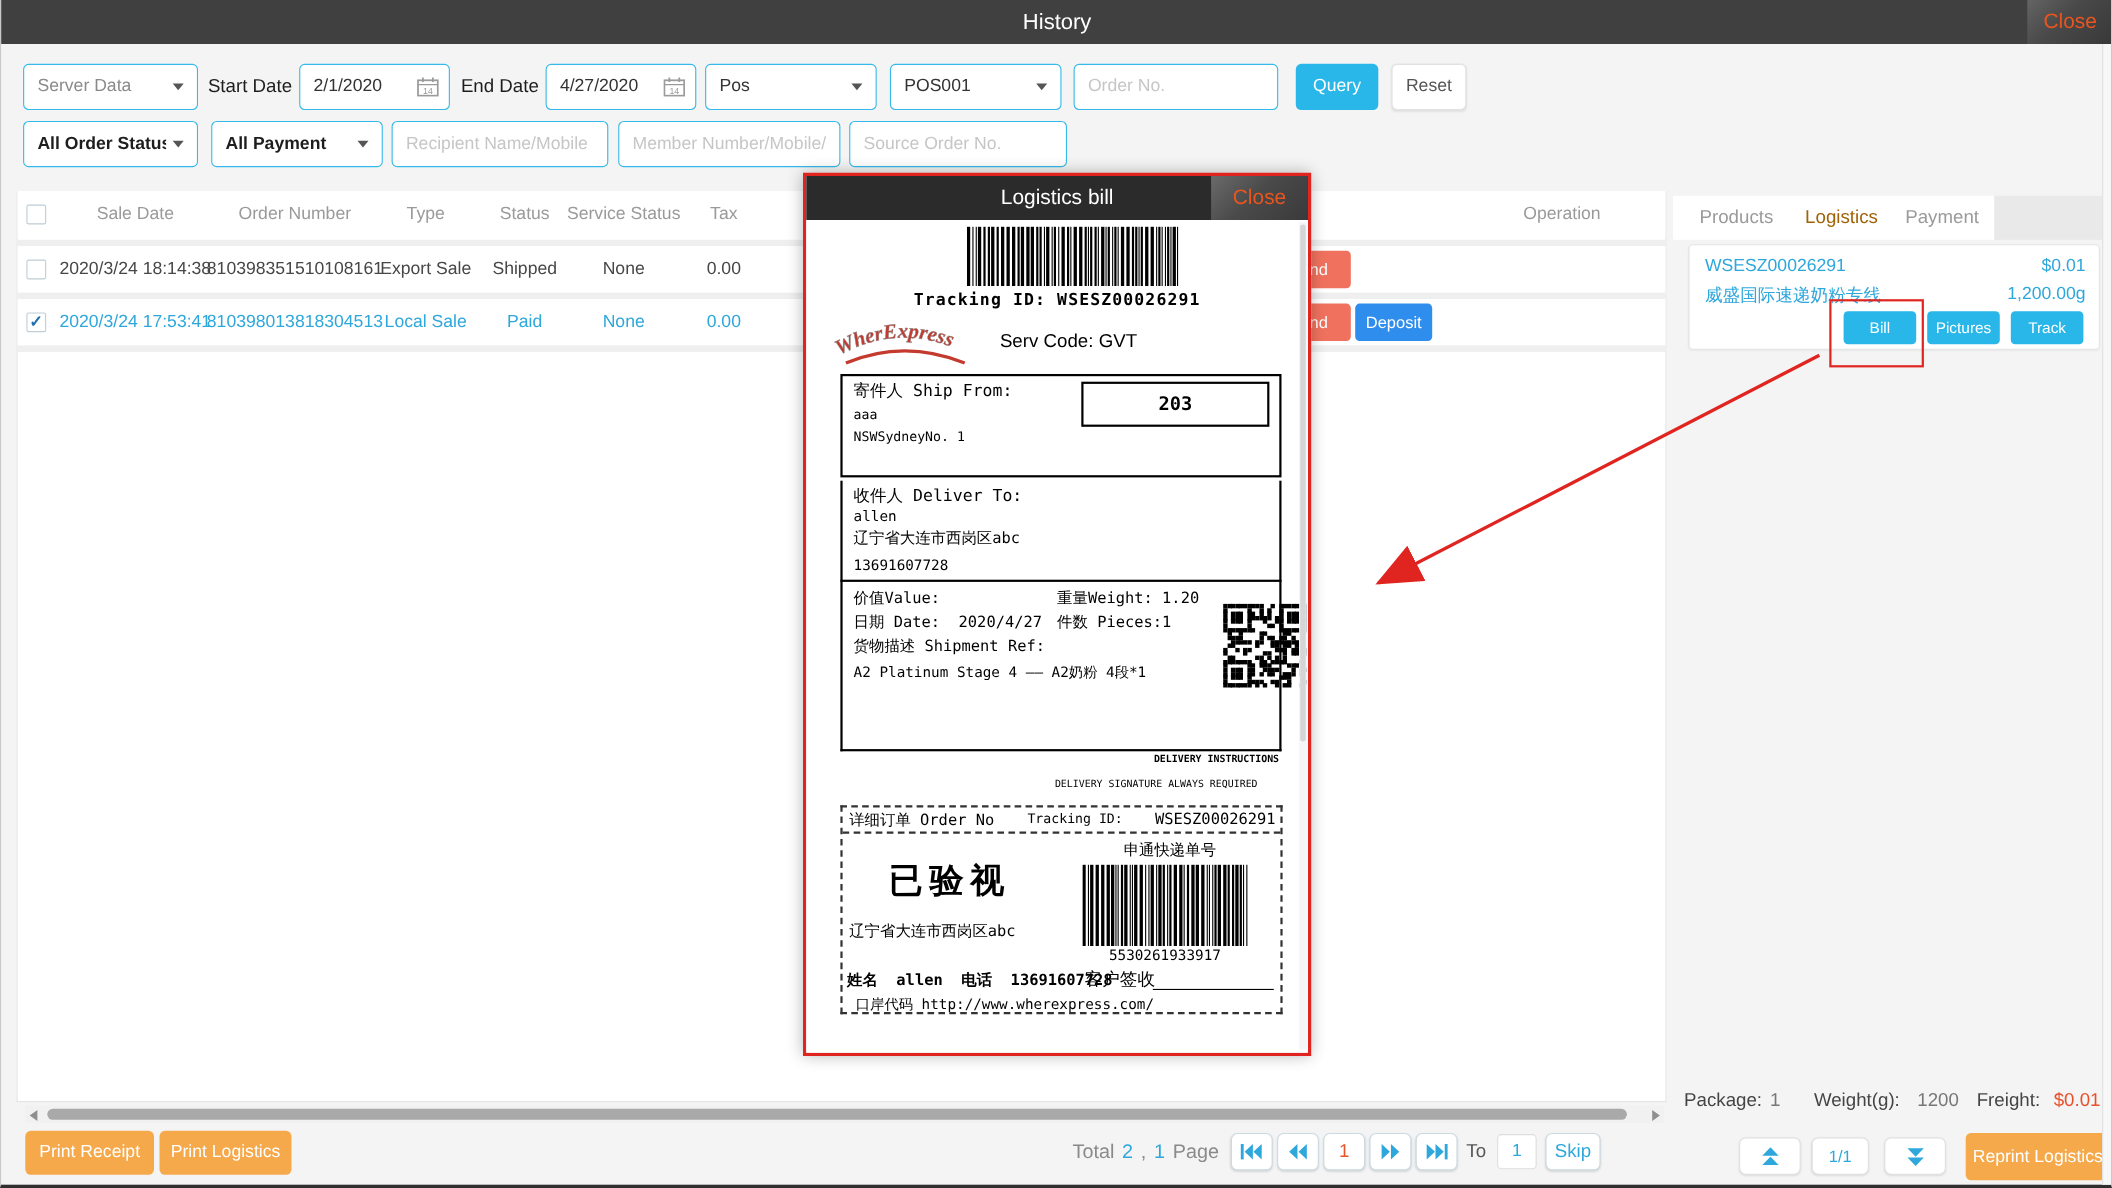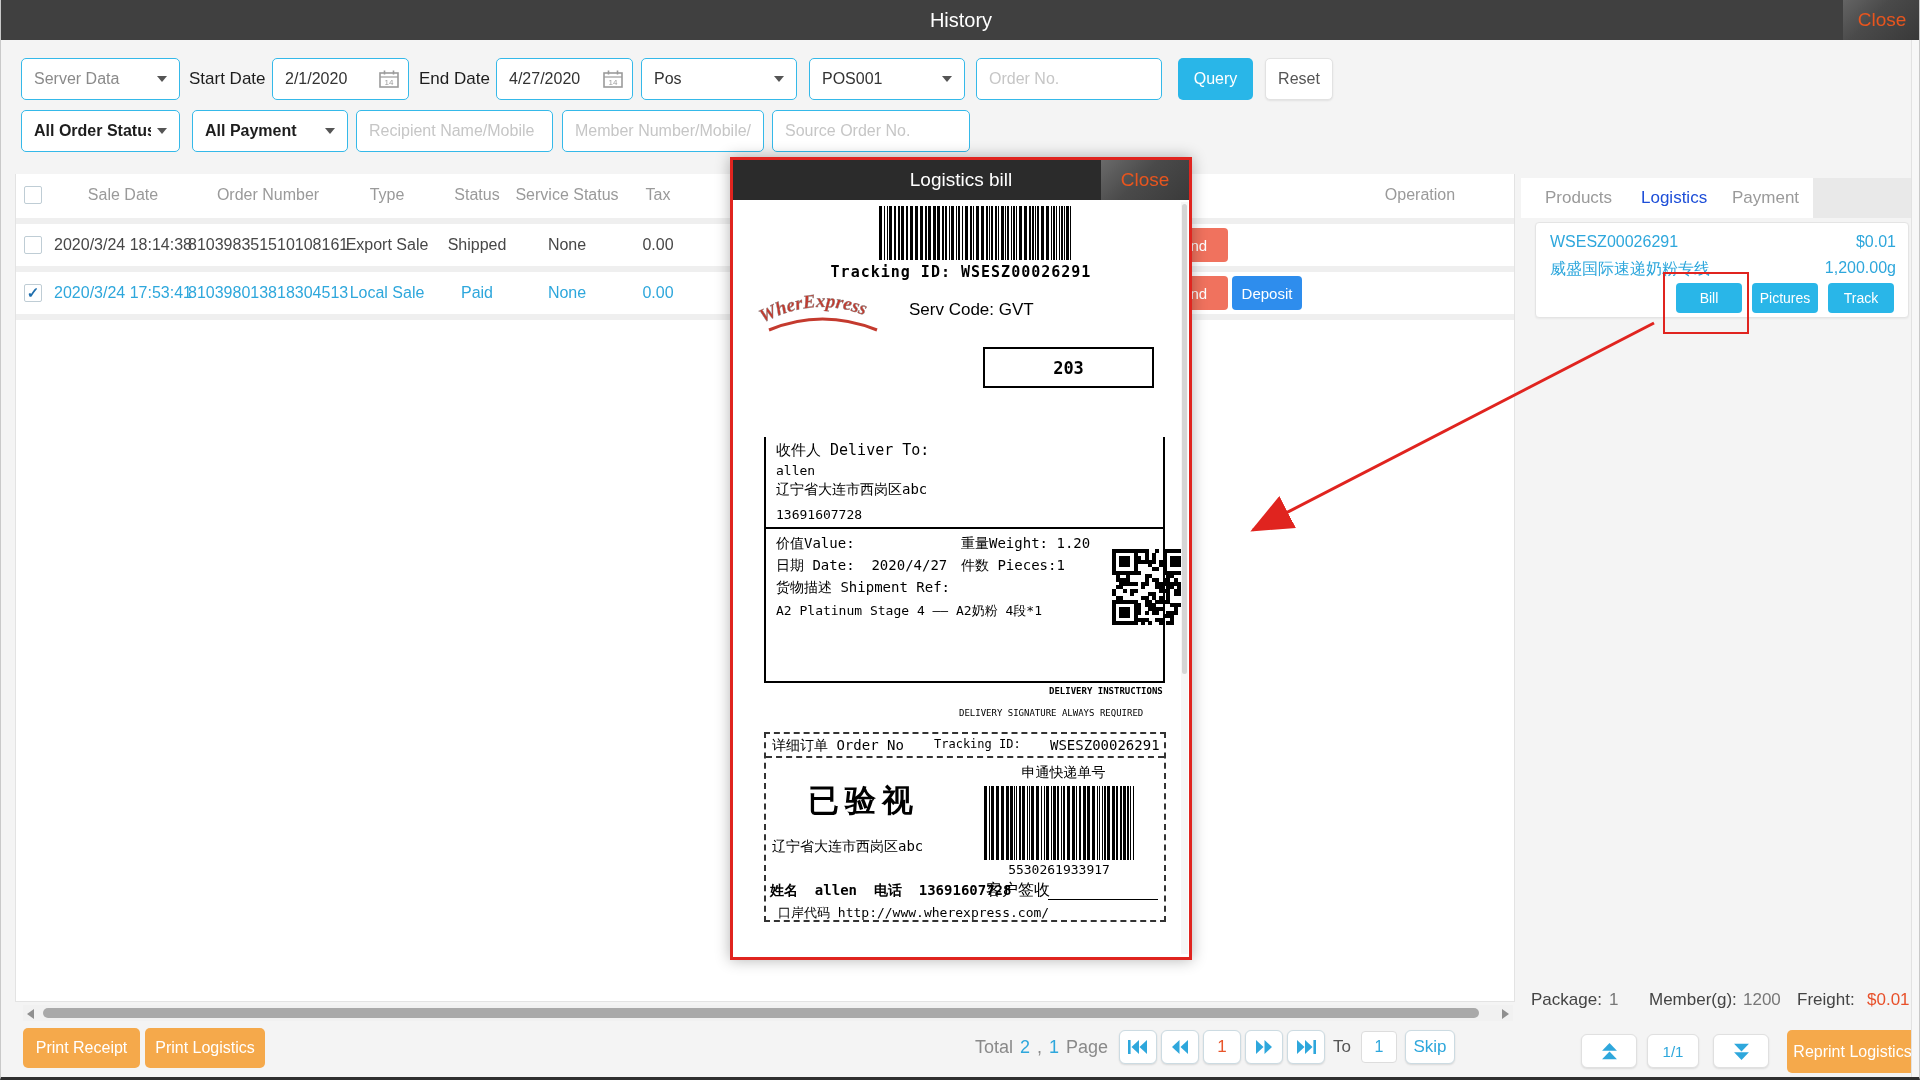--- a/index.html
+++ b/index.html
@@ -28,21 +28,21 @@
   .t-cell{position:absolute;top:0;height:42px;line-height:42px;text-align:center;font-size:16px;color:#474747;white-space:nowrap}
   .t-head .t-cell{color:#9a9a9a}
   .row-blue .t-cell{color:#2ea7dc}
   .cb{position:absolute;left:8px;top:12px;width:18px;height:18px;background:#fff;border:1px solid #bfcdd5;border-radius:2px;cursor:pointer;text-align:center;line-height:16px}
   .cb.on::after{content:"✓";color:#1f6fae;font-size:15px;font-weight:bold}
   .op-btn{position:absolute;height:34px;top:4px;border-radius:4px;color:#fff;font-size:15px;display:flex;align-items:center;justify-content:center;cursor:pointer}
   
   .tabbar{position:absolute;left:1520px;top:178px;width:292px;height:40px;background:#fff}
   .tabbar-gray{position:absolute;left:1812px;top:178px;width:100px;height:40px;background:#e9e9e9}
   .tab{position:absolute;top:178px;height:40px;line-height:40px;font-size:17px;color:#9a9a9a;cursor:pointer}
-  .tab.active{color:#1d4ed8}
+  .tab.active{color:#a16207}
   #log-card{position:absolute;left:1534px;top:222px;width:374px;height:96px;background:#fff;border:1px solid #e4e4e4;border-radius:4px;box-shadow:0 1px 2px rgba(0,0,0,.05)}
   .card-line{position:absolute;font-size:16px;color:#2ea7dc;white-space:nowrap}
   .card-btn{position:absolute;top:60px;width:66px;height:30px;background:#29b6e8;color:#fff;font-size:14px;border:none;border-radius:4px;cursor:pointer}
   
   .anno-rect{position:absolute;border:2px solid #e0241f;z-index:60;pointer-events:none}
   #anno-arrow{position:absolute;left:0;top:0;z-index:60;pointer-events:none}
   
   #modal{position:absolute;left:729px;top:157px;width:462px;height:803px;background:#fff;border:3px solid #e0241f;z-index:50;box-shadow:0 0 14px rgba(0,0,0,.30)}
   #modal-head{position:absolute;left:0;top:0;right:0;height:40px;background:#2b2b2b}
   #modal-title{position:absolute;left:0;right:0;line-height:40px;text-align:center;color:#fff;font-size:19px}
@@ -226,21 +226,21 @@
         <polygon points="10,1 10,15 17.5,8" fill="#2ea7dc"></polygon>
         <rect x="18.4" y="1" width="2.6" height="14" fill="#2ea7dc"></rect>
       </svg>
   </div>
   <div class="abs" style="left:1332px;top:1030px;height:34px;line-height:34px;font-size:17px;color:#555">To</div>
   <input class="abs" style="left: 1360px; top: 1031px; width: 36px; height: 32px; border: 1px solid rgb(221, 221, 221); border-radius: 4px; text-align: center; color: rgb(46, 167, 220); font-size: 16px; outline: none; font-family: &quot;Liberation Sans&quot;, sans-serif;" value="1">
   <button class="btn" style="left:1404px;top:1030px;width:50px;height:34px;background:#fff;border:1px solid #ccdbe2;border-radius:6px;color:#2ea7dc;font-size:17px;box-shadow:0 1px 2px rgba(0,0,0,.12)">Skip</button>
 
   <div class="abs" style="left:1530px;top:990px;font-size:17px;color:#444">Package:</div>
   <div class="abs" style="left:1608px;top:990px;font-size:17px;color:#777">1</div>
-  <div class="abs" style="left:1648px;top:990px;font-size:17px;color:#444">Member(g):</div>
+  <div class="abs" style="left:1648px;top:990px;font-size:17px;color:#444">Weight(g):</div>
   <div class="abs" style="left:1742px;top:990px;font-size:17px;color:#777">1200</div>
   <div class="abs" style="left:1796px;top:990px;font-size:17px;color:#444">Freight:</div>
   <div class="abs" style="left:1866px;top:990px;font-size:17px;color:#e8502a">$0.01</div>
 
   <div class="nav-btn" style="left:1580px;width:56px">
     <svg width="17" height="17" viewBox="0 0 16 16">
         <polygon points="8,0 15,7.2 1,7.2" fill="#2ea7dc"></polygon>
         <polygon points="8,8 15,15.2 1,15.2" fill="#2ea7dc"></polygon>
       </svg>
   </div>
@@ -322,20 +322,25 @@
 
       <svg class="abs" style="left:22px;top:84px" width="134" height="52" viewBox="0 0 134 52">
         <path id="lg-arc" d="M6,40 Q67,6 128,40" fill="none"></path>
         <text font-size="19" font-weight="bold" font-style="italic" fill="#c43a2e" stroke="#8a8a8a" stroke-width="0.4" font-family="Liberation Serif,serif">
           <textPath href="#lg-arc" startOffset="2">WherExpress</textPath>
         </text>
         <path d="M14,46 Q67,24 122,46" stroke="#c43a2e" stroke-width="3" fill="none"></path>
       </svg>
       <div class="abs" style="left:176px;top:100px;font-size:17px;font-family:'Liberation Sans',sans-serif">Serv Code: GVT</div>
 
+      <div class="lbl-box" style="left:31px;top:140px;width:401px;height:94px">
+        <div class="abs" style="left:10px;top:4px;font-size:15px">寄件人 Ship From:</div>
+        <div class="abs" style="left:10px;top:28px;font-size:12px">aaa</div>
+        <div class="abs" style="left:10px;top:48px;font-size:12px">NSWSydneyNo. 1</div>
+      </div>
       <div class="lbl-box" style="left:250px;top:147px;width:171px;height:41px;display:flex;align-items:center;justify-content:center;font-size:17px;font-weight:bold">203</div>
 
       <div class="lbl-box" style="left:31px;top:237px;width:401px;height:92px;border-top:none">
         <div class="abs" style="left:10px;top:4px;font-size:15px">收件人 Deliver To:</div>
         <div class="abs" style="left:10px;top:26px;font-size:13px">allen</div>
         <div class="abs" style="left:10px;top:44px;font-size:14px">辽宁省大连市西岗区abc</div>
         <div class="abs" style="left:10px;top:70px;font-size:13px">13691607728</div>
       </div>
 
       <div class="lbl-box" style="left:31px;top:329px;width:401px;height:154px;border-top:none">

